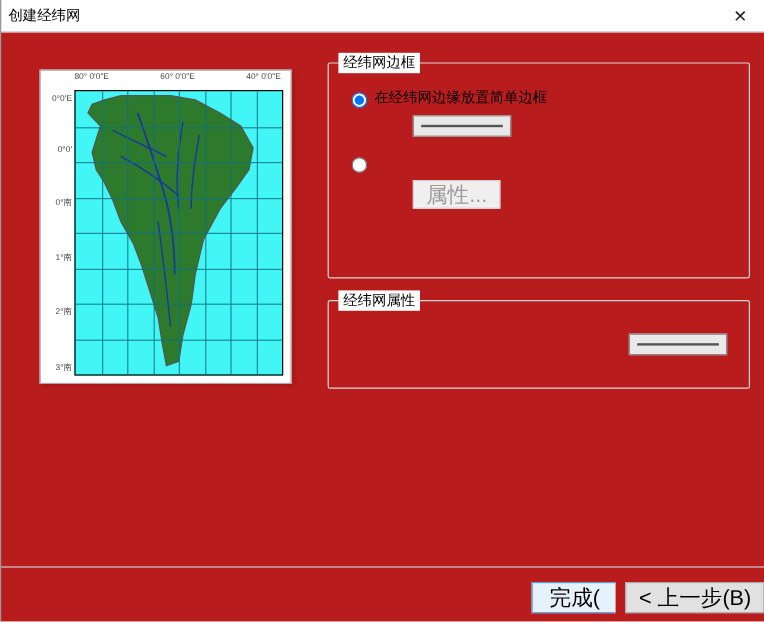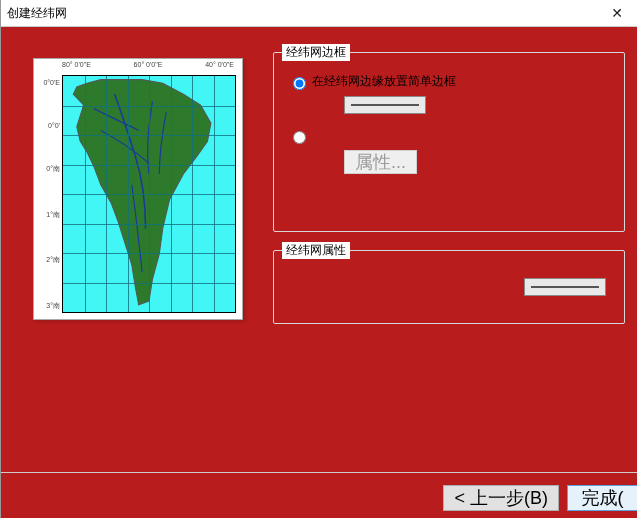--- a/index.html
+++ b/index.html
@@ -311,18 +311,18 @@
         <span class="legend">经纬网属性</span>
         <div class="gb-inner-row" style="height:100%;">
           <span class="inline-right swatch-well" style="margin-right:4px;"></span>
         </div>
       </div>
 
 
     </div>
 
     <div class="wizard-buttons">
+      <button class="btn btn-primary" style="min-width:70px;border-right:none;">完成(</button>
       <button class="btn">&lt; 上一步(B)</button>
-      <button class="btn btn-primary" style="min-width:70px;border-right:none;">完成(</button>
     </div>
 
   </div>
 </div>
 
 </body></html>

